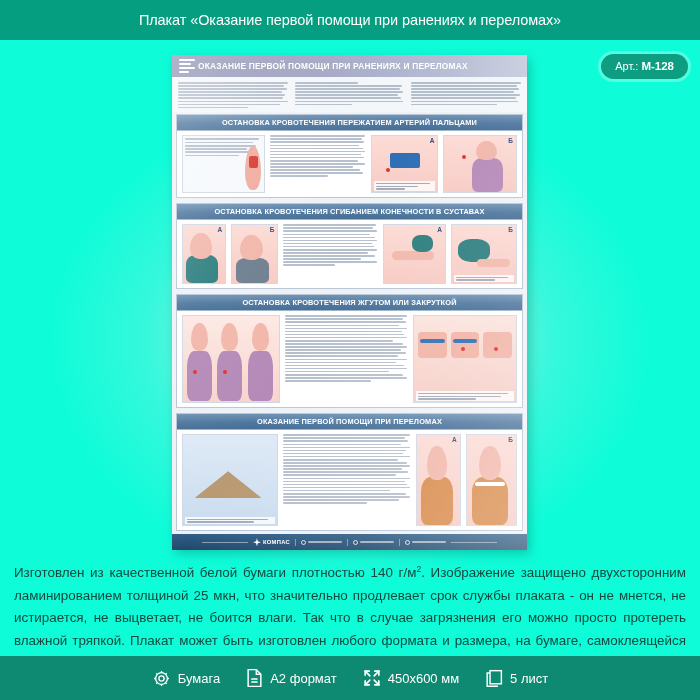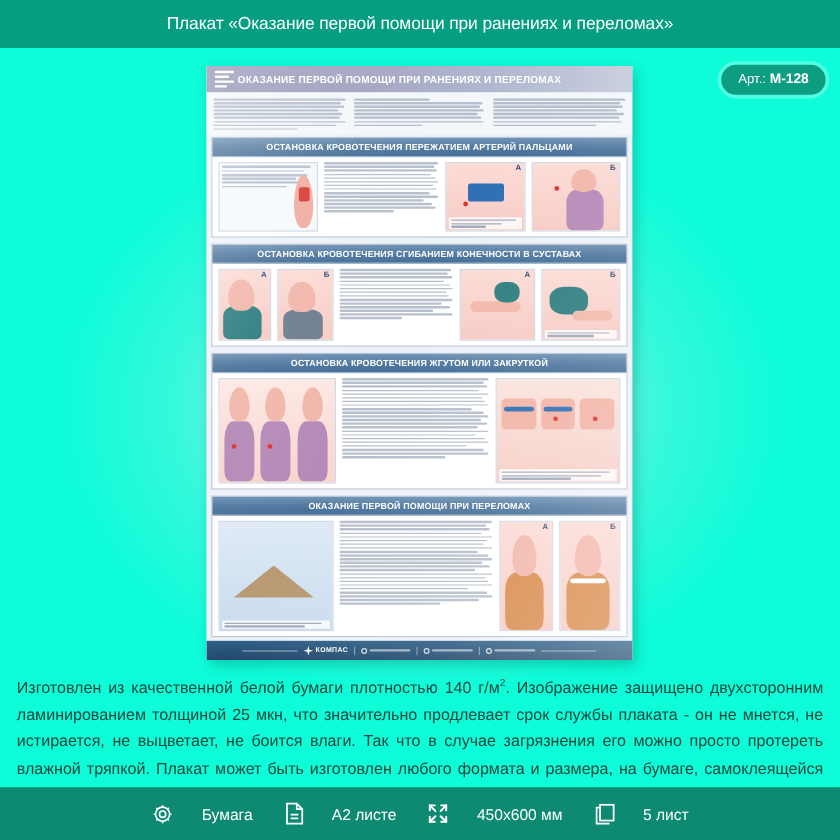--- a/index.html
+++ b/index.html
@@ -177,21 +177,21 @@
   .desc sup { font-size: 8.5px; vertical-align: super; }
 
   
   .bottom-bar {
     position: absolute; left: 0; bottom: 0;
     width: 700px; height: 44px;
     background: #0e8a72;
     display: flex; align-items: center; justify-content: center;
     gap: 26px;
   }
-  .bi { display: flex; align-items: center; gap: 23px; }
+  .bi { display: flex; align-items: center; gap: 7px; }
   .bi .lb { color: #ffffff; font-size: 13px; white-space: nowrap; }
   .bi svg { display: block; }
 </style>
 </head>
 <body>
 
 <div class="bg-glow"></div>
 
 <div class="top-bar">
   <div class="title">Плакат «Оказание первой помощи при ранениях и переломах»</div>
@@ -492,21 +492,21 @@
   </div>
 
   <div class="bi">
     <span>
       <svg width="17" height="20" viewBox="0 0 18 22" fill="none" stroke="#ffffff" stroke-width="1.6">
         <path d="M2 1.8h9l5 5v13.4H2z"></path>
         <path d="M11 1.8v5h5"></path>
         <path d="M5.4 12h7M5.4 15.4h7"></path>
       </svg>
     </span>
-    <span class="lb">А2 листе</span>
+    <span class="lb">А2 формат</span>
   </div>
 
   <div class="bi">
     <span>
       <svg width="18" height="18" viewBox="0 0 20 20" fill="none" stroke="#ffffff" stroke-width="1.8" stroke-linecap="round">
         <path d="M2.4 7V2.4H7"></path>
           <path d="M2.4 2.4 7.6 7.6"></path>
         <path d="M13 2.4h4.6V7"></path>
           <path d="M17.6 2.4 12.4 7.6"></path>
         <path d="M2.4 13v4.6H7"></path>

